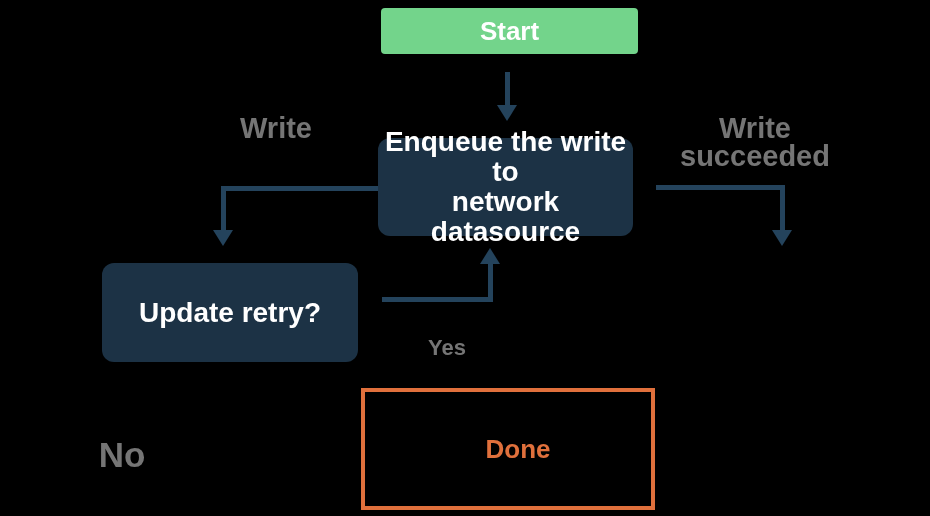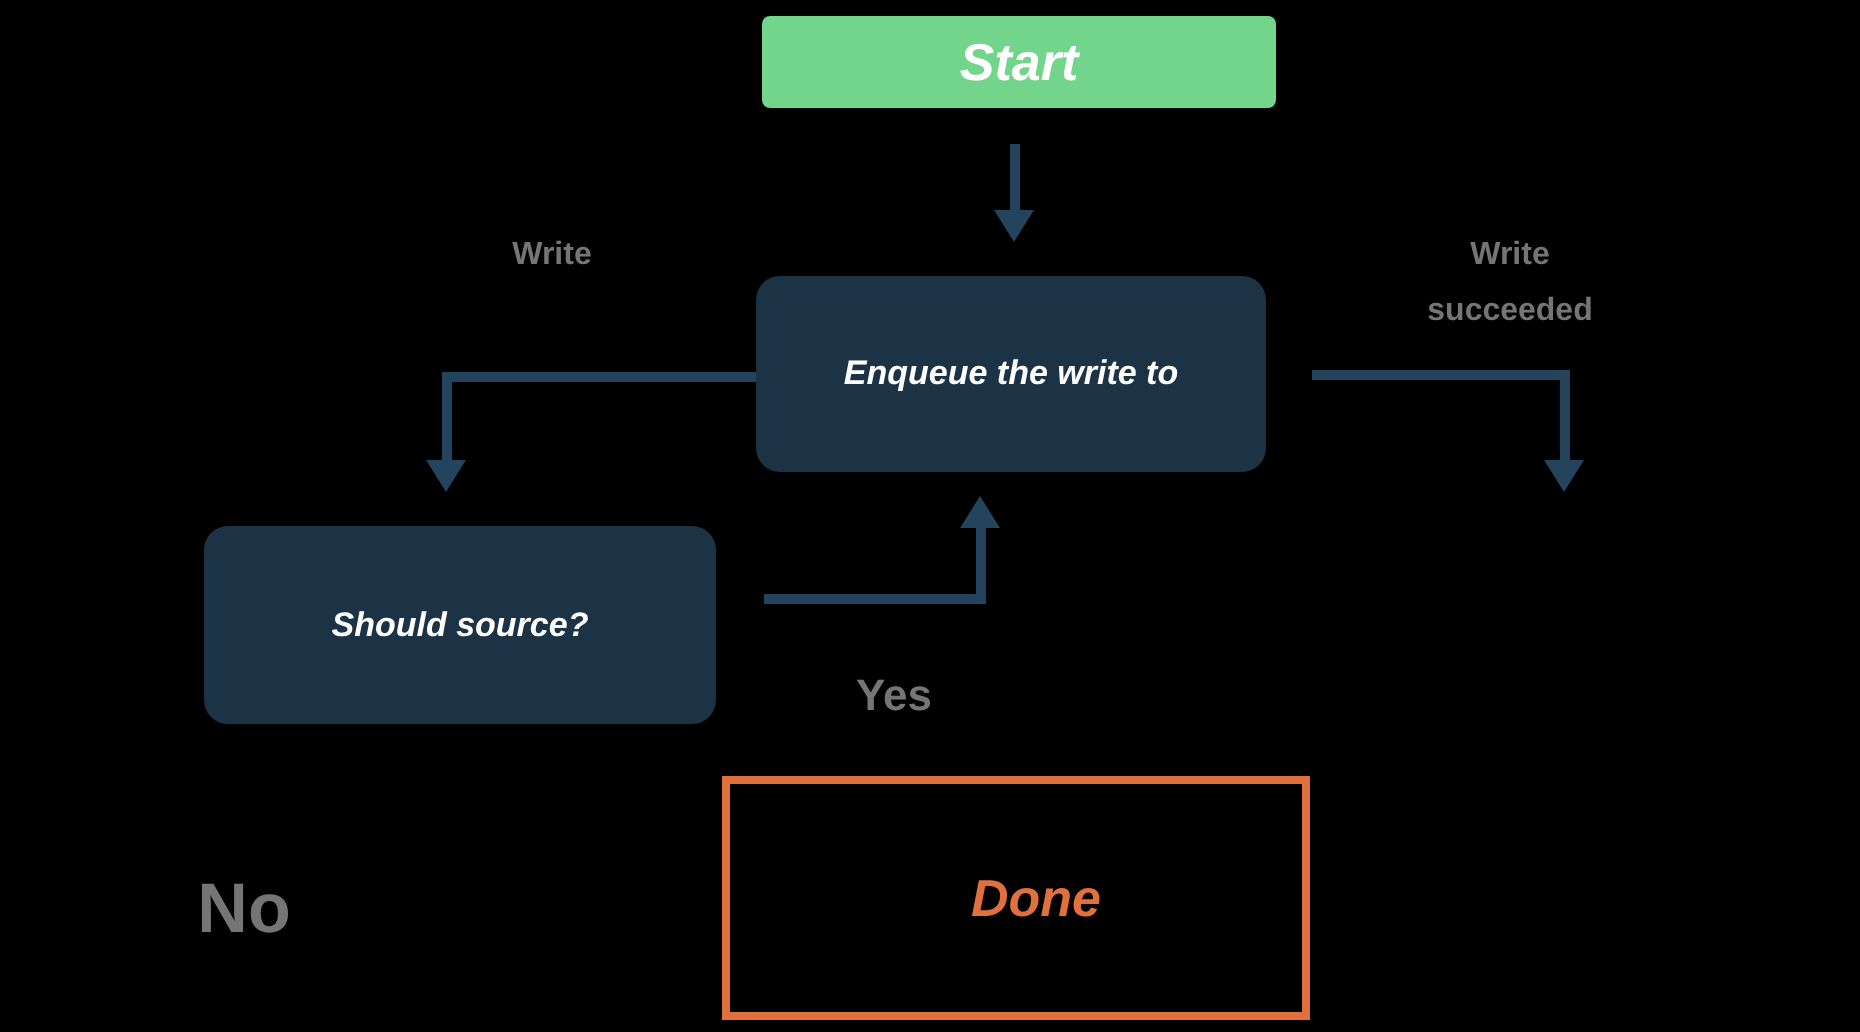--- a/index.html
+++ b/index.html
@@ -25,55 +25,54 @@
 
   
   .node {
     position: absolute;
     display: flex;
     flex-direction: column;
     justify-content: center;
     text-align: center;
     font-weight: bold;
     color: var(--white, #fff);
-    font-style: italic;
   }
   .node .line { display: block; }
 
   .node-start {
     left: 381px; top: 8px; width: 257px; height: 46px;
     background: var(--green, #73D48B);
     border-radius: 4px;
     font-size: 26px;
   }
   .node-navy {
     background: var(--navy, #1C3245);
     border-radius: 12px;
-    font-size: 17px;
+    font-size: 28px;
     line-height: 30px;
   }
   .node-enqueue   { left: 378px; top: 138px; width: 255px; height: 98px;  }
   .node-retry     { left: 102px; top: 263px; width: 256px; height: 99px;  }
   .node-update    { left: 660px; top: 263px; width: 265px; height: 100px; }
   .node-done {
     left: 361px; top: 388px; width: 294px; height: 122px;
     background: transparent;
     border: 4px solid var(--orange, #E0703C);
     color: var(--orange, #E0703C);
     font-size: 26px;
     padding-left: 20px;
   }
 
   
   .edge-label {
     position: absolute;
     color: var(--gray, #757575);
     font-weight: bold;
     text-align: center;
-    font-size: 16px;
+    font-size: 29px;
     line-height: 28px;
   }
   .label-write-failed    { left: 196px; top: 114px; width: 160px; }
   .label-write-succeeded { left: 675px; top: 114px; width: 160px; }
   .label-yes { left: 407px; top: 334px; width: 80px; font-size: 22px; }
   .label-no  { left:  92px; top: 441px; width: 60px; font-size: 35px; }
 
   
   .seg {
     position: absolute;
@@ -114,24 +113,25 @@
 <body>
 
 <div class="canvas">
 
   <div class="node node-start">
     <span class="line">Start</span>
   </div>
 
   <div class="node node-navy node-enqueue">
     <span class="line">Enqueue the write to</span>
+    <span class="line">network datasource</span>
   </div>
 
   <div class="node node-navy node-retry">
-    <span class="line">Should source?</span>
+    <span class="line">Update retry?</span>
   </div>
 
 
   <div class="node node-done">
     <span class="line">Done</span>
   </div>
 
   <div class="edge-label label-write-failed">
     <span class="line" style="display:block">Write</span>
   </div>

